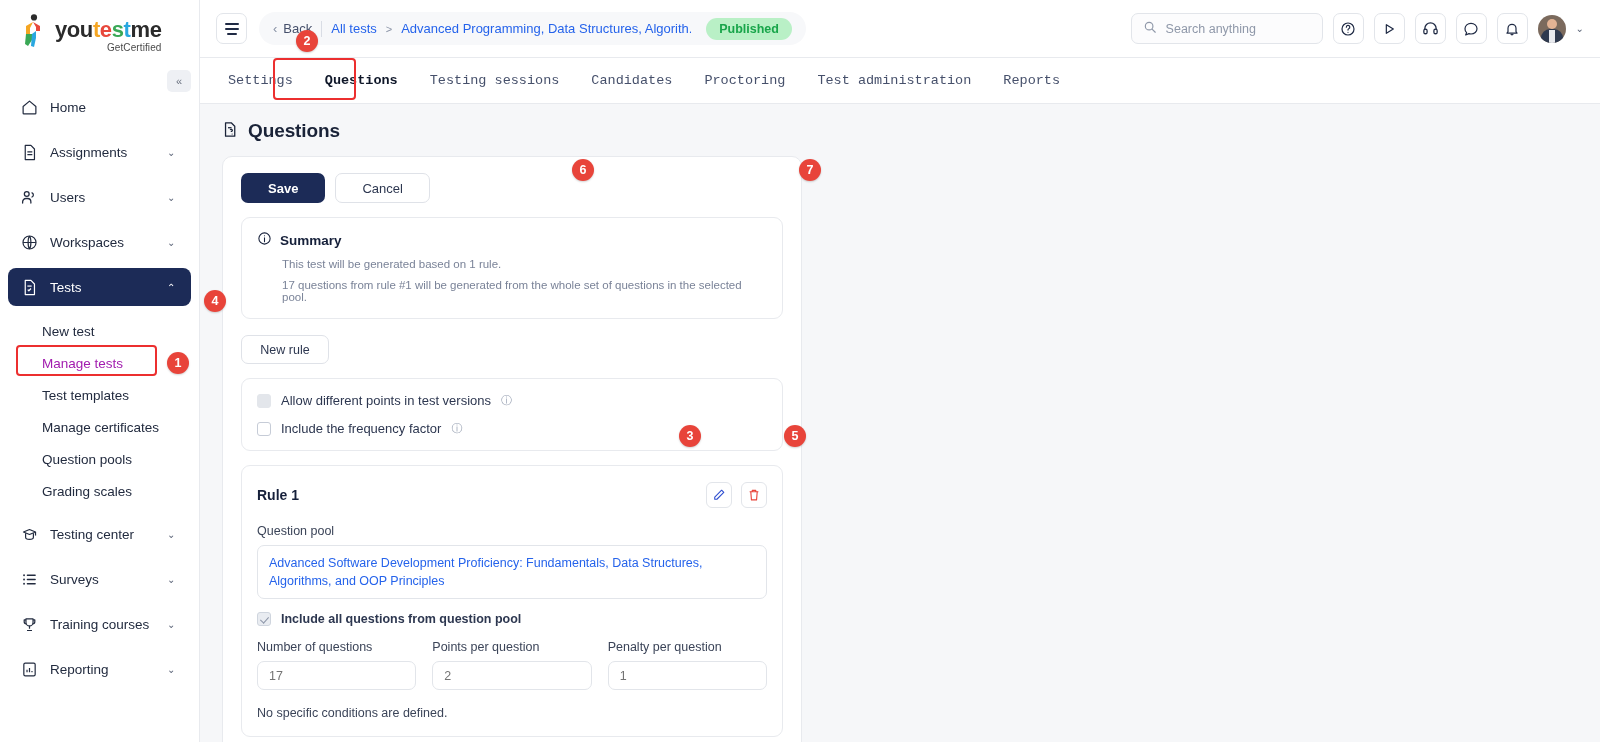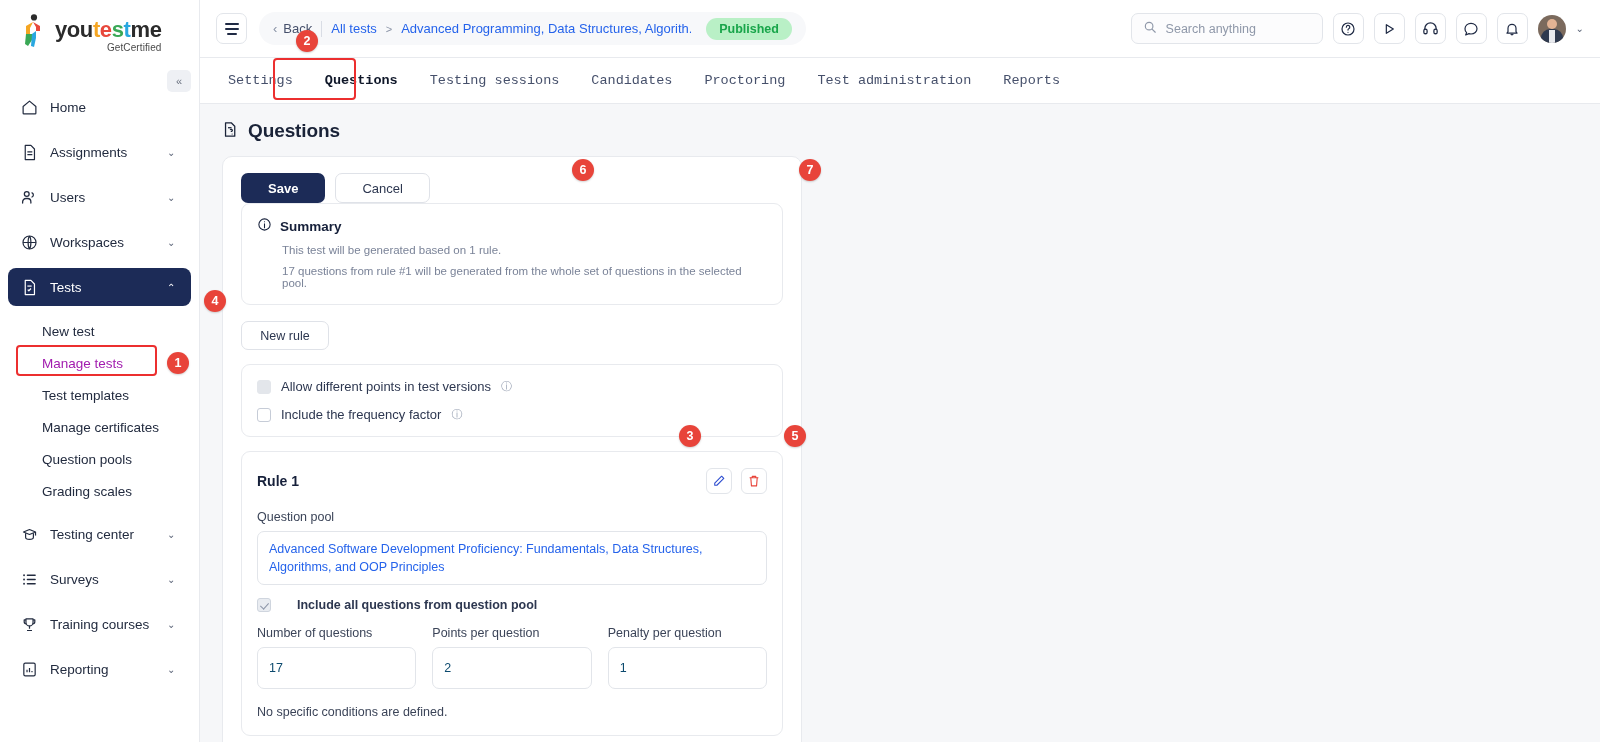--- a/index.html
+++ b/index.html
@@ -143,21 +143,21 @@
   .rules-sub { font-size:11.5px; color:#7a8398; margin-top:5px; padding-left:0px;}
   .btn {
     height:30px; border-radius:7px; font-size:13px; padding:0 26px;
     display:flex; align-items:center; justify-content:center; cursor:pointer;
     border:1px solid transparent; font-weight:600;
   }
   .btn-primary { background:#1c2b57; color:#fff; }
   .btn-ghost { background:#fff; color:#2d3750; border-color:#dfe2e8; font-weight:400; }
 
   .summary-box {
-    border:1px solid #e8eaee; border-radius:9px;
+    margin-top:14px; border:1px solid #e8eaee; border-radius:9px;
     padding:13px 15px 15px 15px;
   }
   .summary-title { display:flex; align-items:center; gap:8px; font-size:13.5px; font-weight:700; color:#16203a;}
   .summary-line { font-size:11.5px; color:#7a8398; margin-top:9px; padding-left:25px; }
 
   .newrule-btn {
     margin-top:16px; width:88px; height:29px; border:1px solid #dfe2e8;
     border-radius:7px; background:#fff; font-size:12.5px; color:#2d3750;
     display:flex; align-items:center; justify-content:center; cursor:pointer;
   }
@@ -183,29 +183,29 @@
   .sq-btn {
     width:26px; height:26px; border:1px solid #e2e5ea; border-radius:6px;
     background:#fff; display:flex; align-items:center; justify-content:center; cursor:pointer;
     margin-left:9px;
   }
   .field-lbl { font-size:12.5px; color:#3b4458; margin-top:16px; margin-bottom:7px;}
   .pool-box {
     border:1px solid #e2e5ea; border-radius:7px; padding:8px 11px;
     font-size:12.5px; color:#2563eb; line-height:1.45; cursor:pointer;
   }
-  .inc-row { display:flex; align-items:center; gap:26px; margin-top:13px; }
+  .inc-row { display:flex; align-items:center; gap:10px; margin-top:13px; }
   .inc-lbl { font-size:12.5px; color:#2d3750; font-weight:600;}
   .cols { display:flex; gap:16px; margin-top:14px; }
   .col { flex:1; }
   .col-lbl { font-size:12.5px; color:#3b4458; margin-bottom:7px; }
   .inp {
-    height:42px; border:1px solid #e2e5ea; border-radius:7px;
+    height:29px; border:1px solid #e2e5ea; border-radius:7px;
     display:flex; align-items:center; padding:0 11px;
-    font-size:12.5px; color:#0c4a6e; background:#fff;
+    font-size:12.5px; color:#737373; background:#fff;
   }
   .nocond { font-size:12.5px; color:#3b4458; margin-top:16px; }
 
   
   .marker {
     position:absolute; width:22px; height:22px; border-radius:50%;
     background:#e8443a; color:#fff; font-size:12.5px; font-weight:700;
     display:flex; align-items:center; justify-content:center;
     z-index:50; box-shadow:0 1px 2px rgba(0,0,0,.18);
   }

